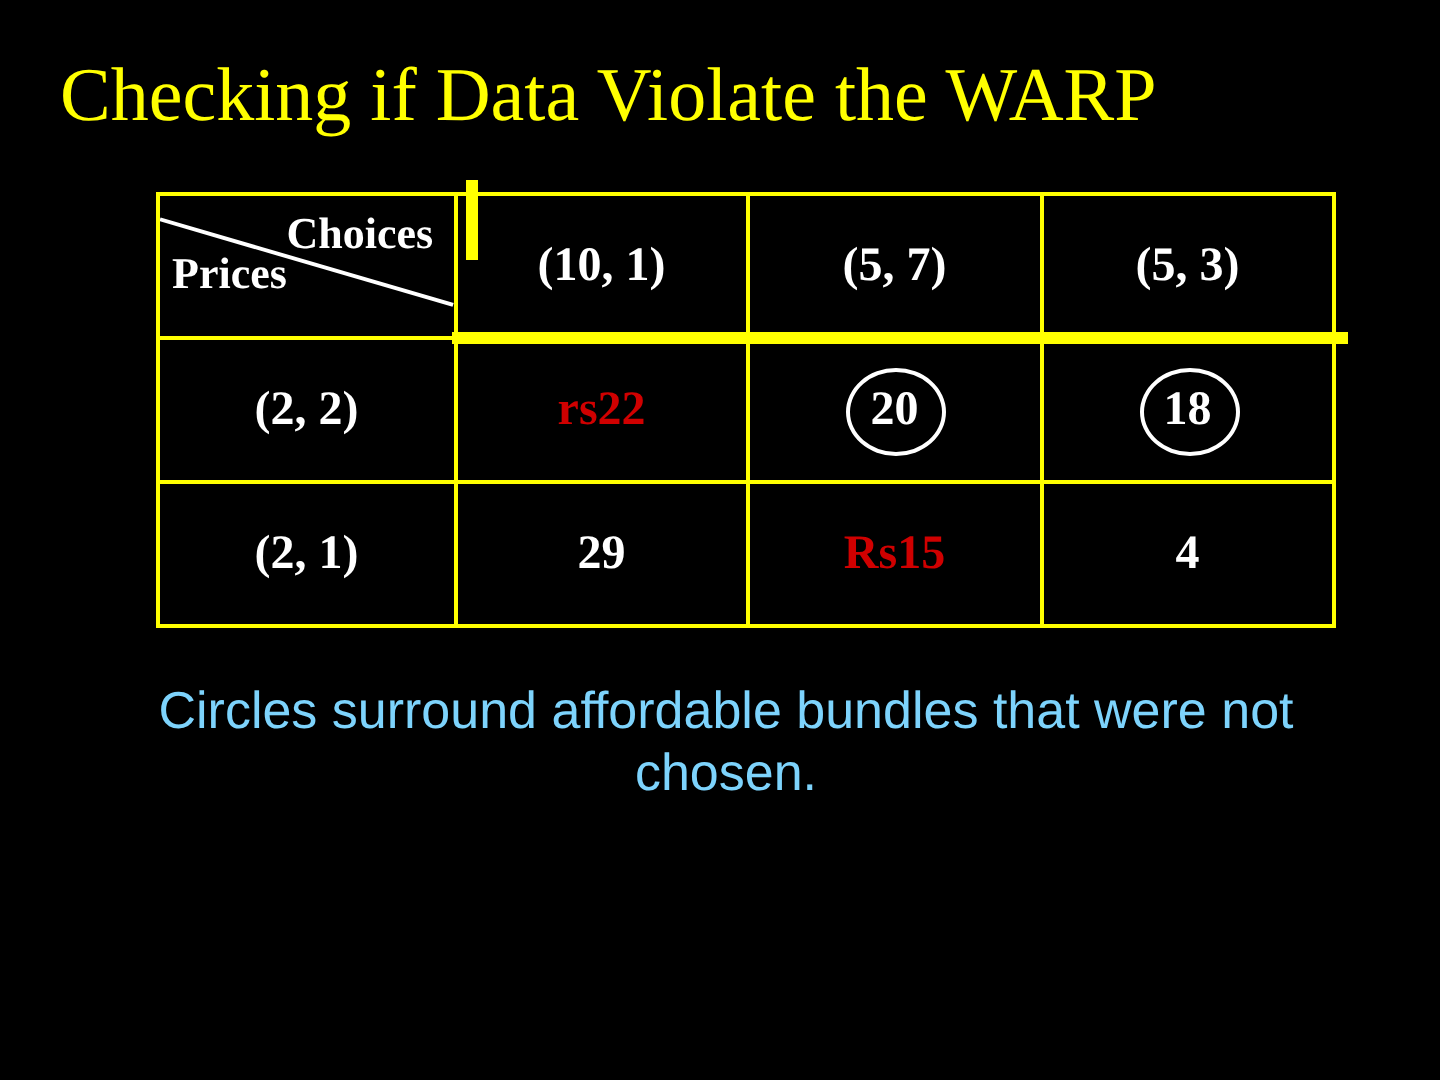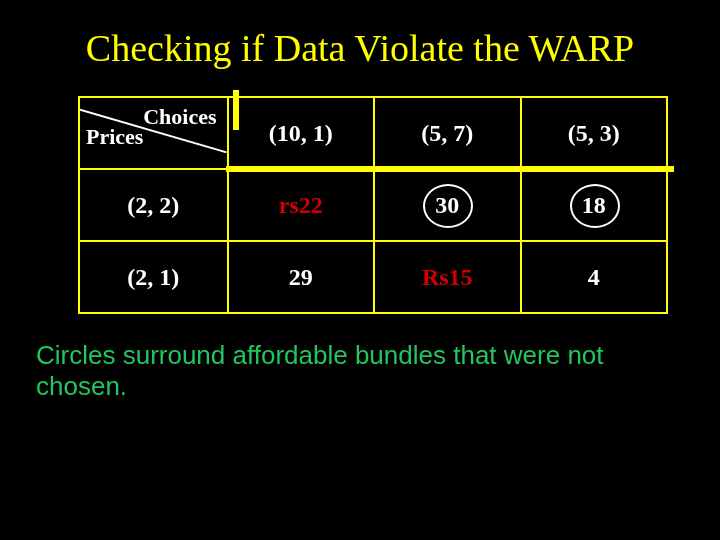--- a/index.html
+++ b/index.html
@@ -1,31 +1,31 @@
 <!DOCTYPE html>
 <html><head>
 <meta charset="utf-8">
 <style>
   * { margin: 0; padding: 0; box-sizing: border-box; }
   html, body { width: 720px; height: 540px; background: #000; overflow: hidden; }
   body { font-family: "Times New Roman", Times, serif; color: #fff; }
   .slide { width: 720px; height: 540px; position: relative; padding: 20px 30px; }
-  .title { color: #ffff00; font-size: 38px; font-weight: normal; text-align: center; margin-top: 6px; margin-bottom: 26px; }
+  .title { color: #ffff00; font-size: 38px; font-weight: normal; text-align: left; margin-top: 6px; margin-bottom: 26px; }
   .table-wrap { position: relative; width: 590px; margin-left: 48px; }
   table { border-collapse: collapse; width: 100%; }
   td { border: 2px solid #ffff00; height: 72px; text-align: center; vertical-align: middle; font-weight: bold; font-size: 24px; position: relative; }
   td.first-col { width: 142px; }
   td.data-col { width: 140px; }
   .hdr-cell { position: relative; }
   .hdr-choices { position: absolute; top: 6px; right: 10px; font-size: 22px; font-weight: bold; color: #fff; }
   .hdr-prices { position: absolute; bottom: 18px; left: 6px; font-size: 22px; font-weight: bold; color: #fff; }
   .hdr-line { position: absolute; left: 0; top: 0; width: 100%; height: 100%; pointer-events: none; }
   .red { color: #d00000; font-weight: bold; margin-left: 16px; }
   .circle { position: absolute; border: 2px solid #fff; border-radius: 50%; pointer-events: none; }
-  .caption { font-family: Arial, Helvetica, sans-serif; color: #22c55e; font-size: 26px; font-weight: normal; margin-top: 26px; margin-left: 6px; line-height: 1.2; }
+  .caption { font-family: Arial, Helvetica, sans-serif; color: #7dd3fc; font-size: 26px; font-weight: normal; margin-top: 26px; margin-left: 6px; line-height: 1.2; text-align: center; }
   .yellow-underline { position: absolute; background: #ffff00; pointer-events: none; }
 </style>
 </head>
 <body>
 
 <div class="slide">
   <h1 class="title">Checking if Data Violate the WARP</h1>
 
   <div class="table-wrap">
     <table>
@@ -39,21 +39,21 @@
           </svg>
         </td>
         <td class="data-col">(10, 1)</td>
         <td class="data-col">(5, 7)</td>
         <td class="data-col">(5, 3)</td>
       </tr>
       <tr>
         <td class="first-col">(2, 2)</td>
         <td class="data-col red">rs22</td>
         <td class="data-col">
-          <span>30</span>
+          <span>20</span>
           <span class="circle" style="width:50px;height:44px;left:48px;top:14px;"></span>
         </td>
         <td class="data-col">
           <span>18</span>
           <span class="circle" style="width:50px;height:44px;left:48px;top:14px;"></span>
         </td>
       </tr>
       <tr>
         <td class="first-col">(2, 1)</td>
         <td class="data-col">29</td>

